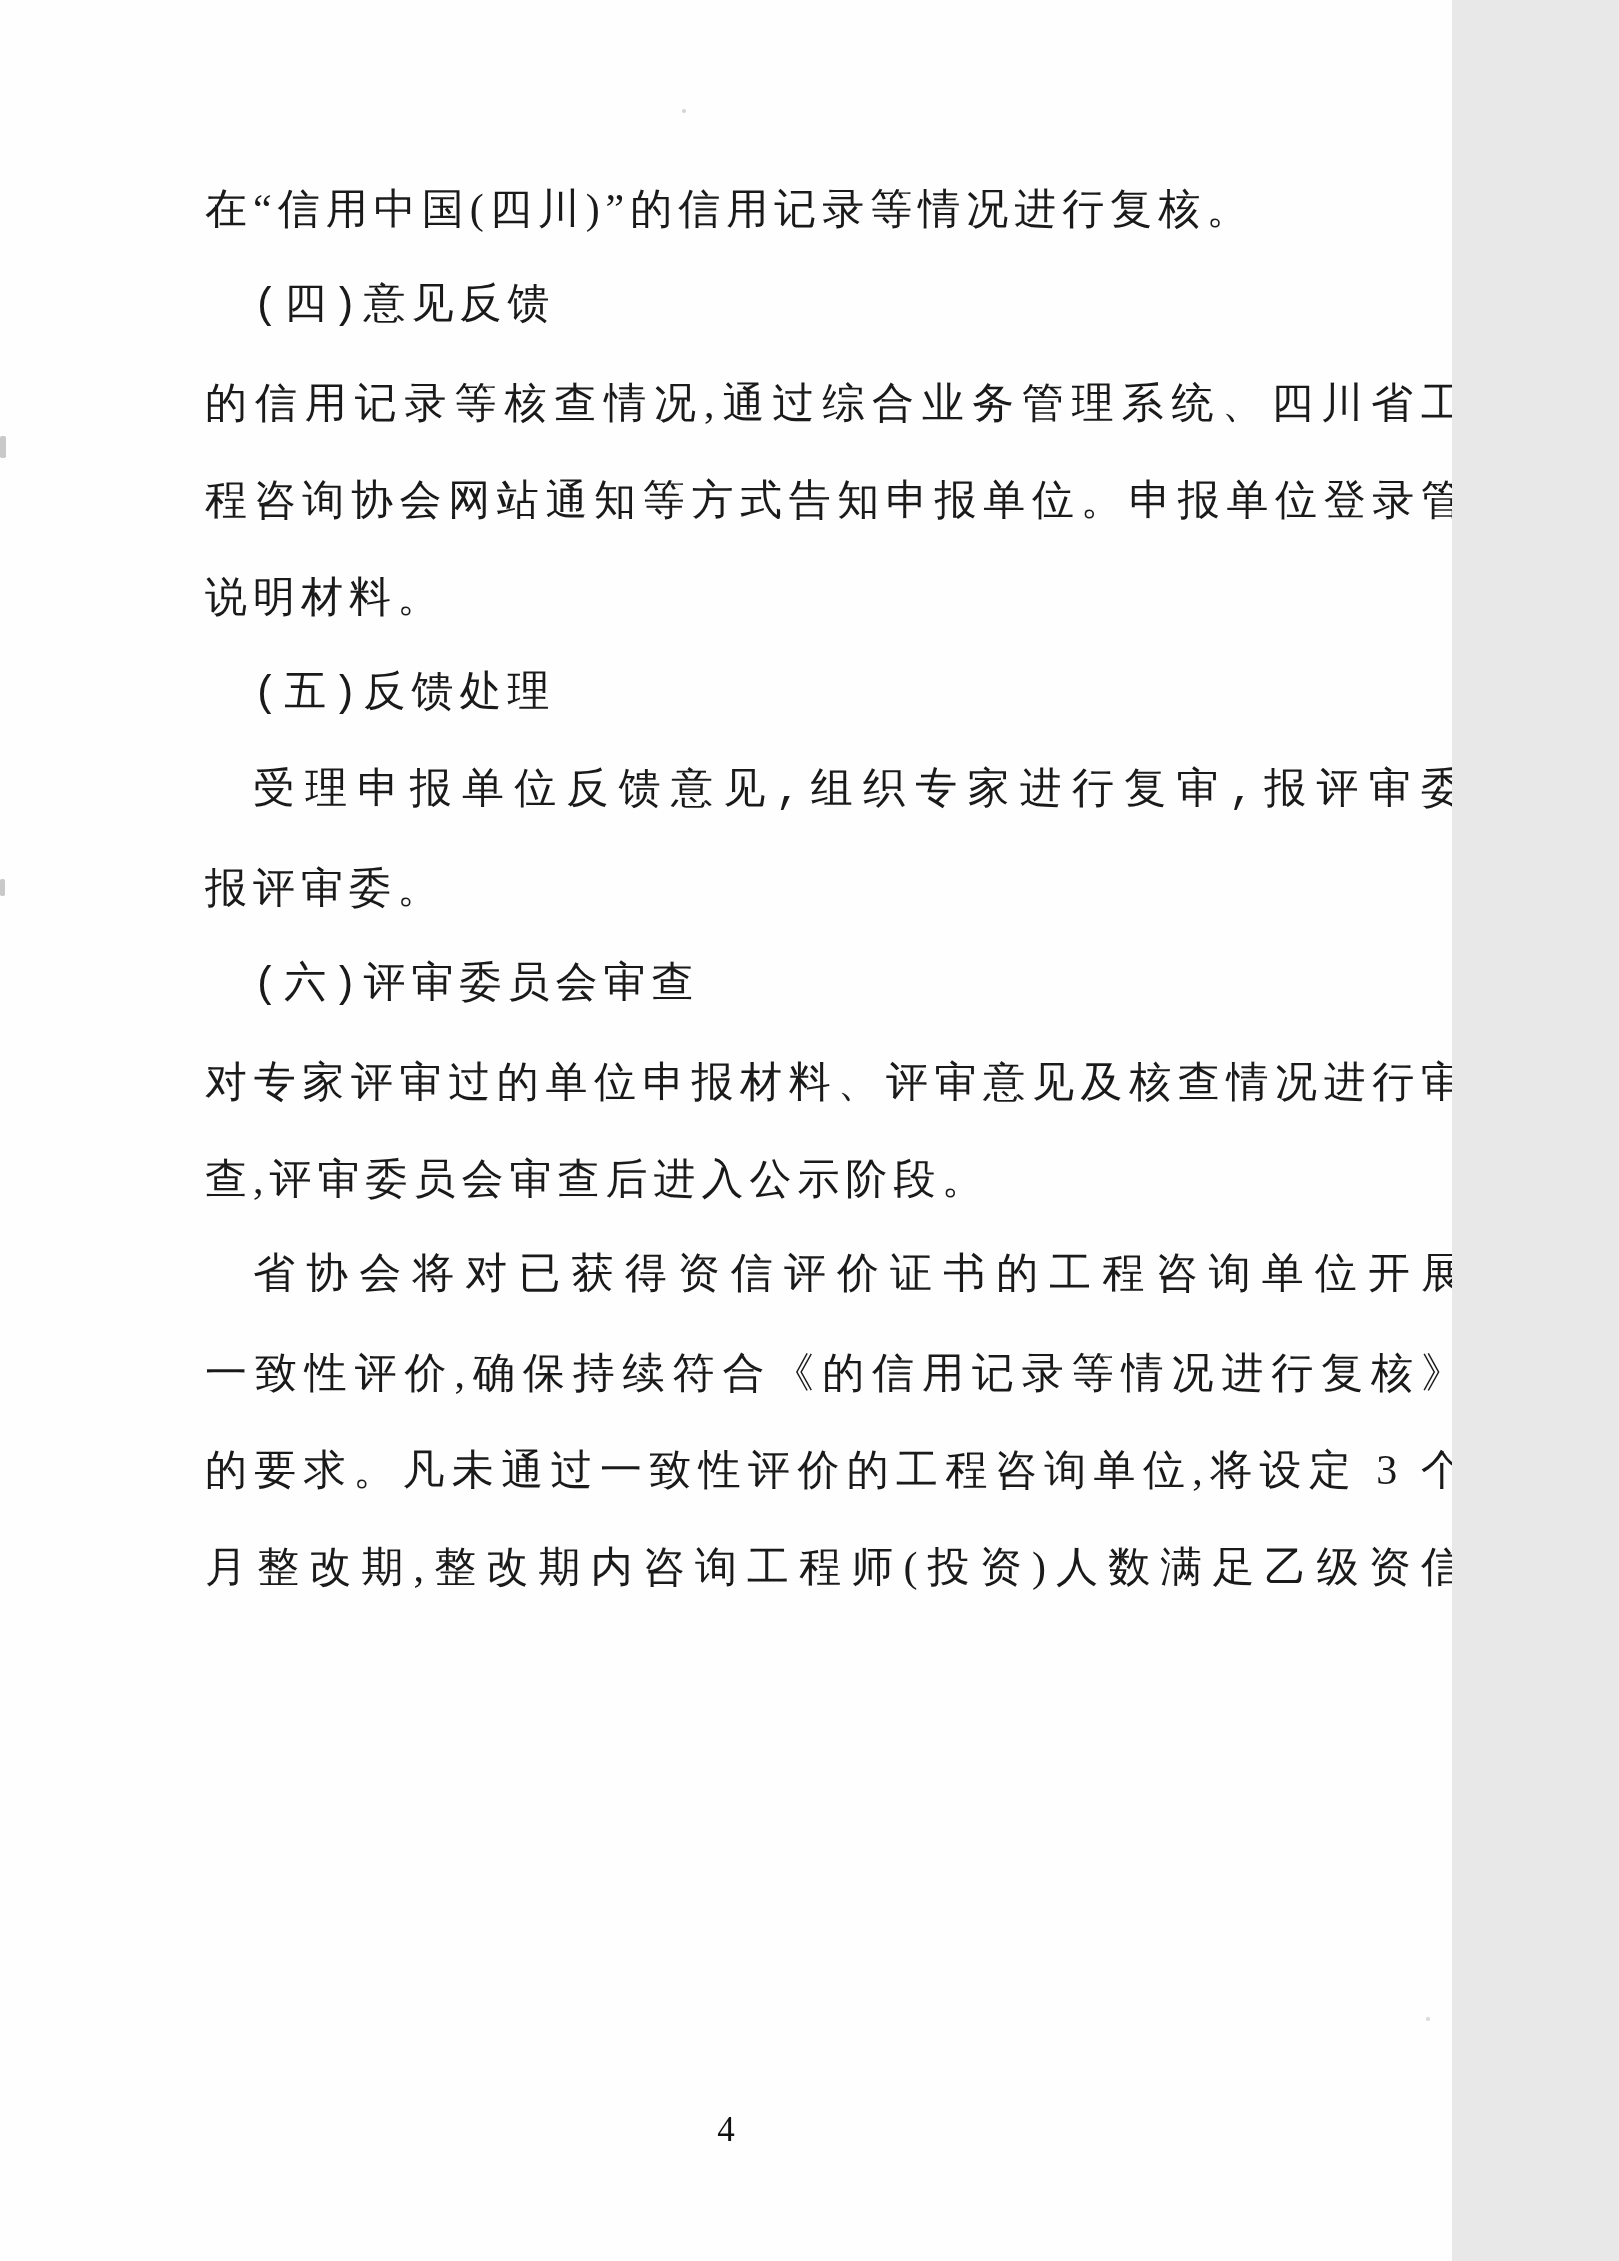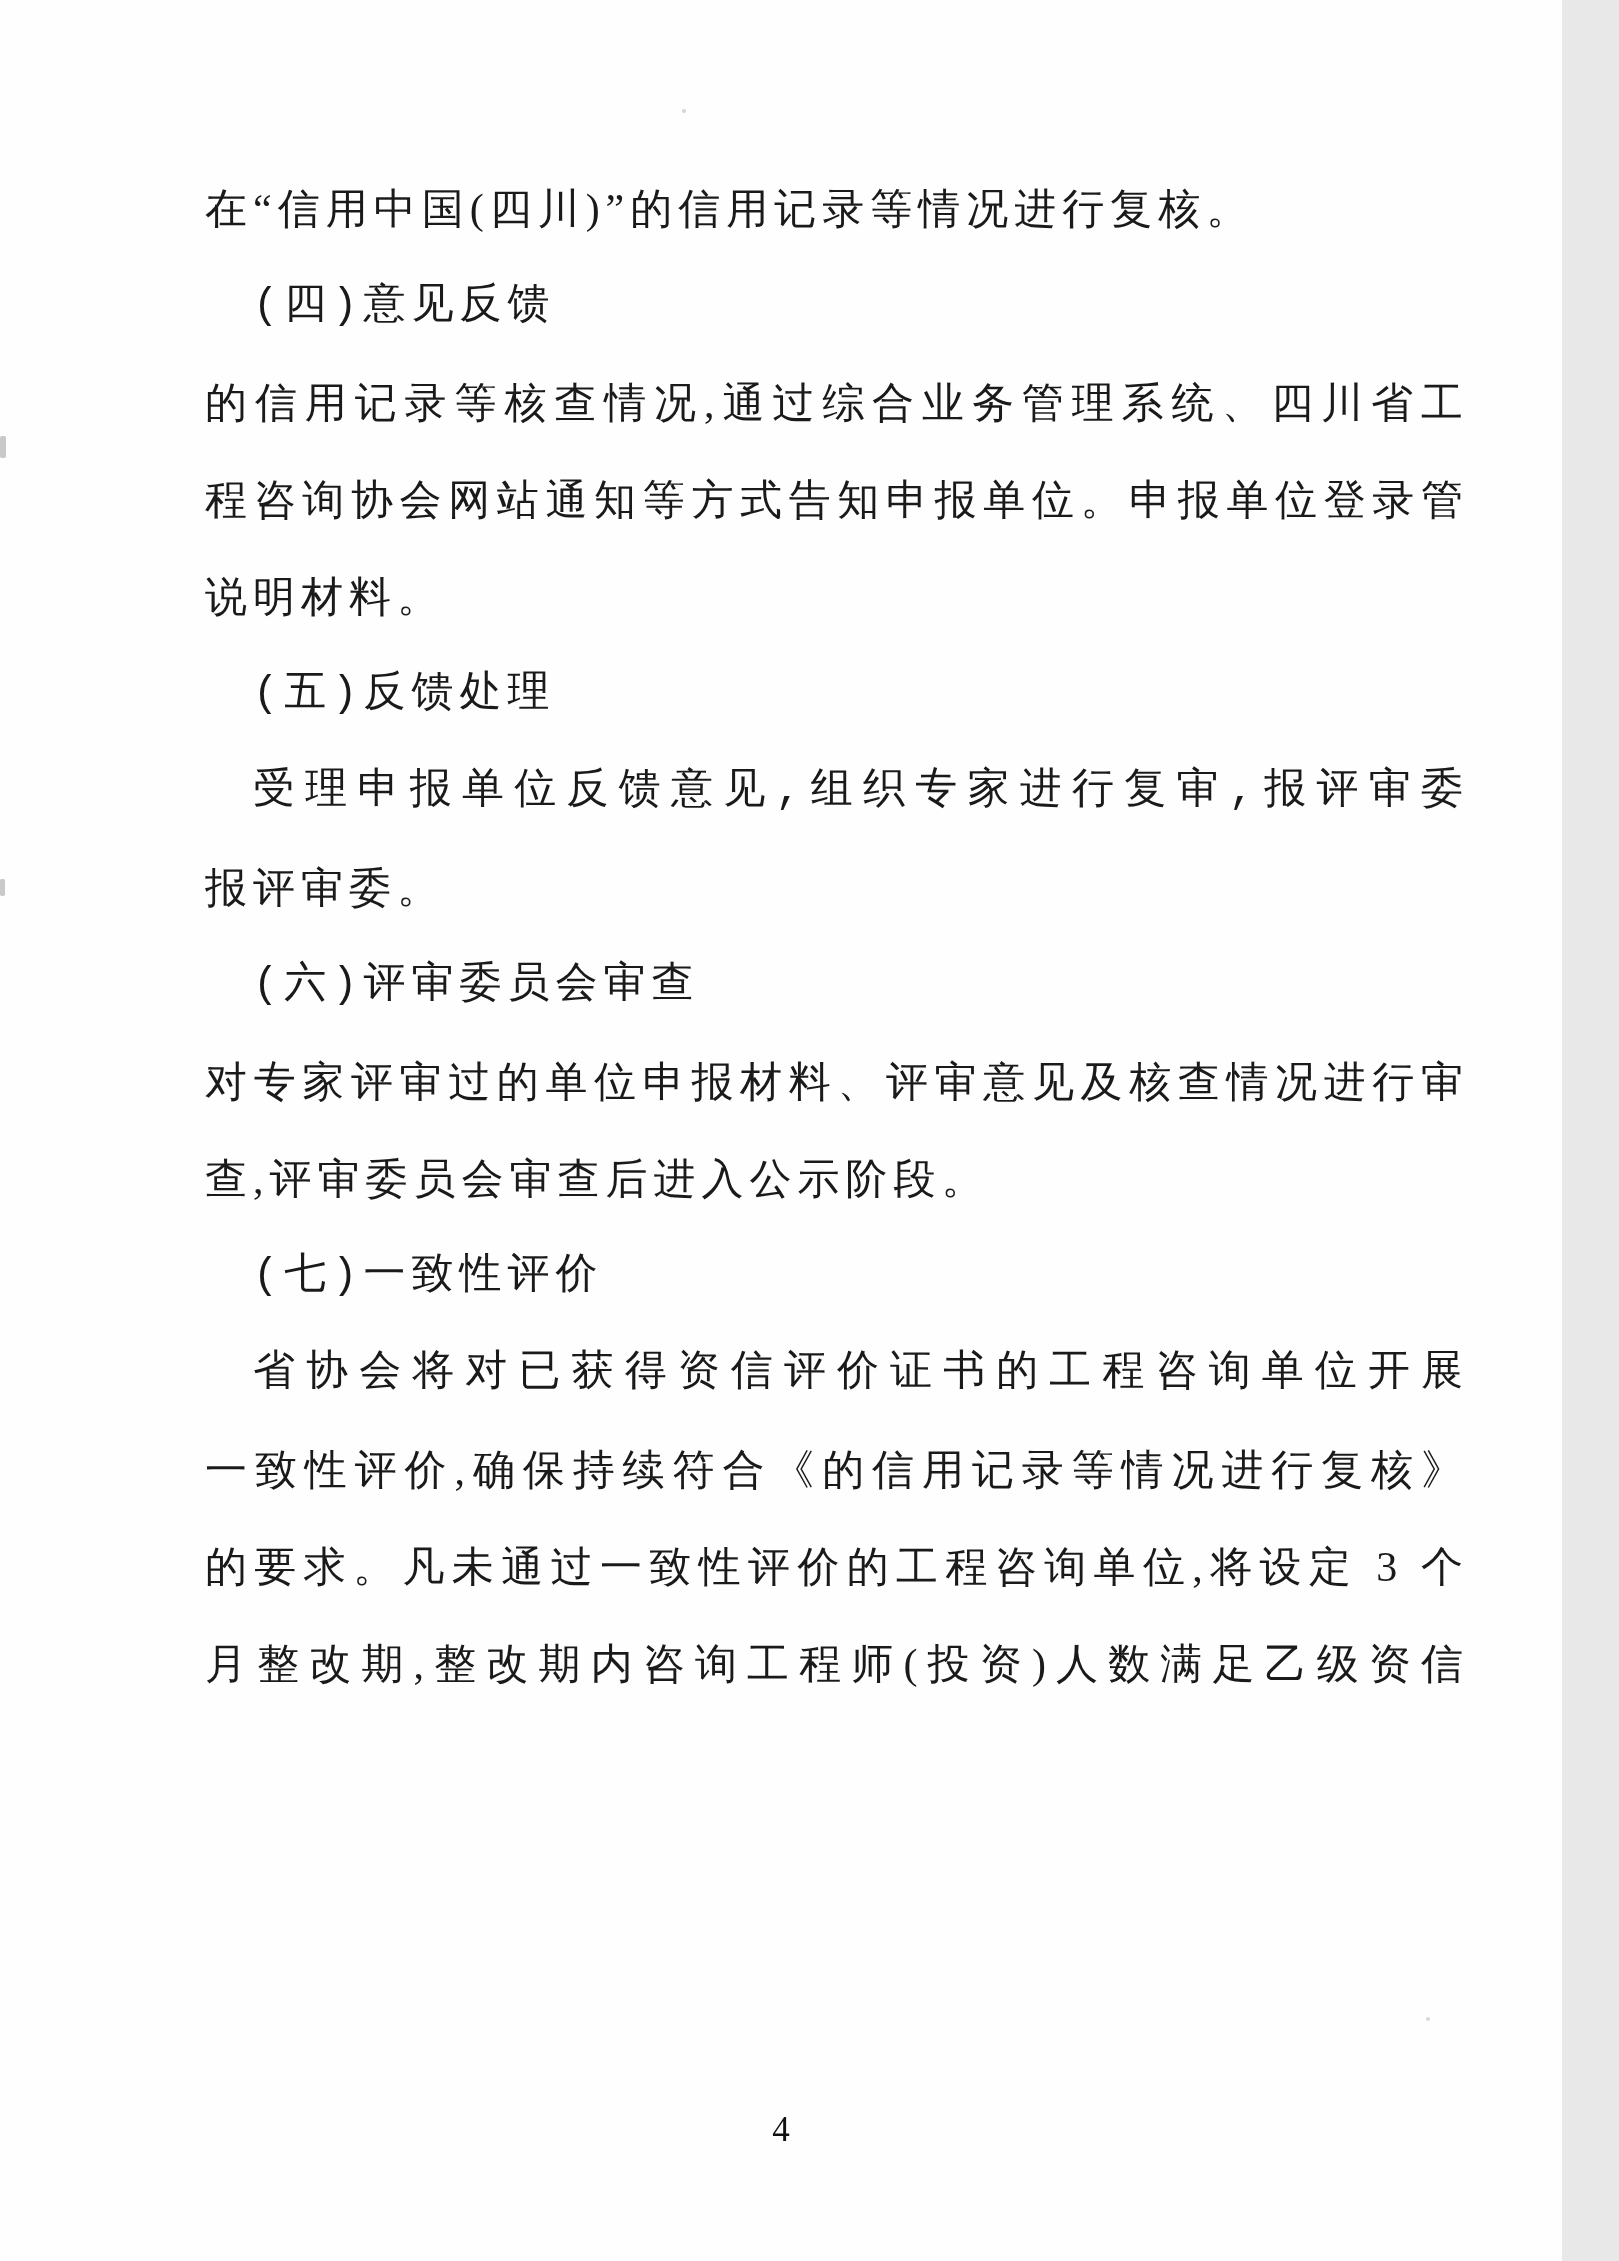--- a/index.html
+++ b/index.html
@@ -2,21 +2,21 @@
 <html style="font-size:14px"><head>
 <meta charset="utf-8">
 <style>
   html, body {
     margin: 0;
     padding: 0;
     background: #e8e8e8;
   }
   .page {
     position: relative;
-    width: 1562px;
+    width: 1452px;
     height: 2261px;
     background: #fefefe;
     font-family: "Liberation Serif", "DejaVu Serif", serif;
     color: #1a1a1a;
     overflow: hidden;
     box-sizing: border-box;
   }
   .text-col {
     position: absolute;
     left: 205px;
@@ -73,21 +73,20 @@
       <div class="line indent">(四)意见反馈</div>
       <div class="line justify">的信用记录等核查情况,通过综合业务管理系统、四川省工</div>
       <div class="line justify">程咨询协会网站通知等方式告知申报单位。申报单位登录管</div>
       <div class="line">说明材料。</div>
       <div class="line indent">(五)反馈处理</div>
       <div class="line indent justify">受理申报单位反馈意见,组织专家进行复审,报评审委</div>
       <div class="line">报评审委。</div>
       <div class="line indent">(六)评审委员会审查</div>
       <div class="line justify">对专家评审过的单位申报材料、评审意见及核查情况进行审</div>
       <div class="line">查,评审委员会审查后进入公示阶段。</div>
-      <div class="line indent">(七)一致性评价</div>
       <div class="line indent justify">省协会将对已获得资信评价证书的工程咨询单位开展</div>
       <div class="line justify">一致性评价,确保持续符合《的信用记录等情况进行复核》</div>
       <div class="line justify">的要求。凡未通过一致性评价的工程咨询单位,将设定 3 个</div>
       <div class="line justify">月整改期,整改期内咨询工程师(投资)人数满足乙级资信</div>
     </div>
 
   <div class="page-number">4</div>
 </div>
 
 

